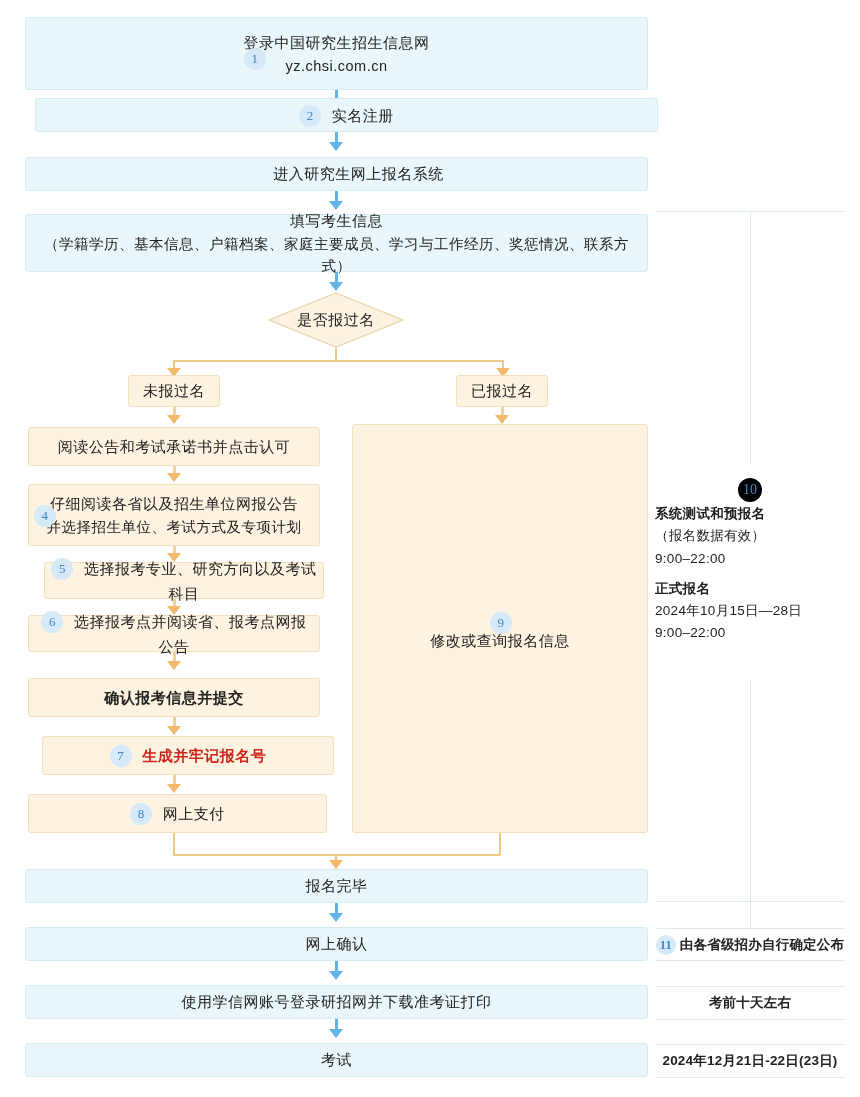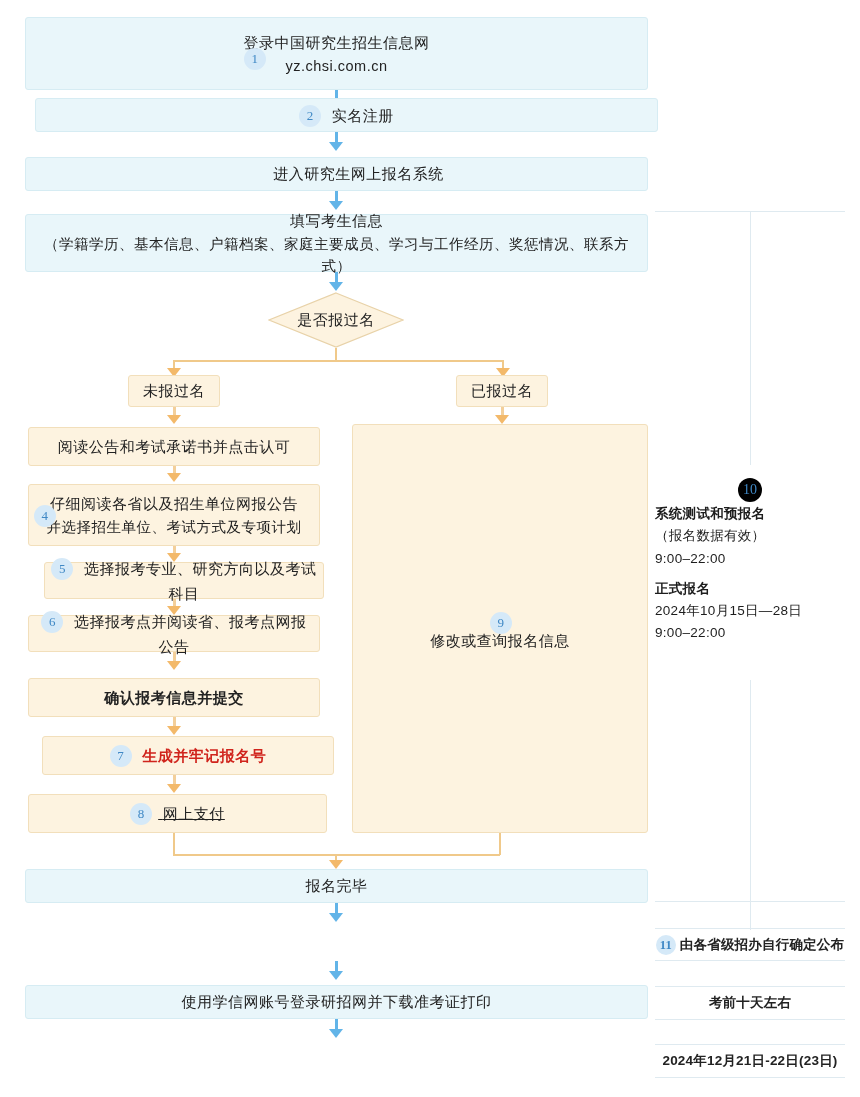--- a/index.html
+++ b/index.html
@@ -272,21 +272,21 @@
 
   <div class="node cream" style="left:28px; top:736px; width:292px; height:39px;margin-left:14px;">
     <span class="inner">
       <span class="badge">7</span>
       <span class="label-main red">生成并牢记报名号</span>
     </span>
   </div>
   <div class="arrow-stem cream" style="left:173px; top:775px; height:11px;"></div>
   <div class="arrow" style="left:167px; top:784px;"></div>
 
-  <div class="node cream" style="left:28px; top:794px; width:299px; height:39px;text-decoration:underline;">
+  <div class="node cream" style="left:28px; top:794px; width:299px; height:39px;">
     <span class="inner">
       <span class="badge">8</span>
       <span class="label-main">网上支付</span>
     </span>
   </div>
 
   <div class="node cream" style="left:352px; top:424px; width:296px; height:409px;">
     <span class="inner">
       <span class="badge abs" style="left:137px; top:187px;">9</span>
       <span class="sub-line" style="margin-top:24px; font-size:15px;">修改或查询报名信息</span>
@@ -298,29 +298,35 @@
   <div class="hline" style="left:173px; top:854px; width:327px; height:1.5px;"></div>
   <div class="vline" style="left:335px; top:854px; width:1.5px; height:8px;"></div>
   <div class="arrow" style="left:329px; top:860px;"></div>
 
   <div class="node blue" style="left:25px; top:869px; width:623px; height:34px;">
     <span class="inner">报名完毕</span>
   </div>
   <div class="arrow-stem" style="left:335px; top:903px; height:12px;"></div>
   <div class="arrow blue" style="left:329px; top:913px;"></div>
 
+  <div class="node blue" style="left:25px; top:927px; width:623px; height:34px;">
+    <span class="inner">网上确认</span>
+  </div>
   <div class="arrow-stem" style="left:335px; top:961px; height:12px;"></div>
   <div class="arrow blue" style="left:329px; top:971px;"></div>
 
   <div class="node blue" style="left:25px; top:985px; width:623px; height:34px;">
     <span class="inner">使用学信网账号登录研招网并下载准考证打印</span>
   </div>
   <div class="arrow-stem" style="left:335px; top:1019px; height:12px;"></div>
   <div class="arrow blue" style="left:329px; top:1029px;"></div>
 
+  <div class="node blue" style="left:25px; top:1043px; width:623px; height:34px;">
+    <span class="inner">考试</span>
+  </div>
 
   <div class="big10" style="left:738px; top:478px;">10</div>
   <div class="ann" style="left:655px; top:503px; width:190px;">
     <span class="ttl">系统测试和预报名</span>
     <span class="ln">（报名数据有效）</span>
     <span class="ln">9:00–22:00</span>
     <span class="ttl" style="margin-top:8px;">正式报名</span>
     <span class="ln">2024年10月15日—28日</span>
     <span class="ln">9:00–22:00</span>
   </div>

